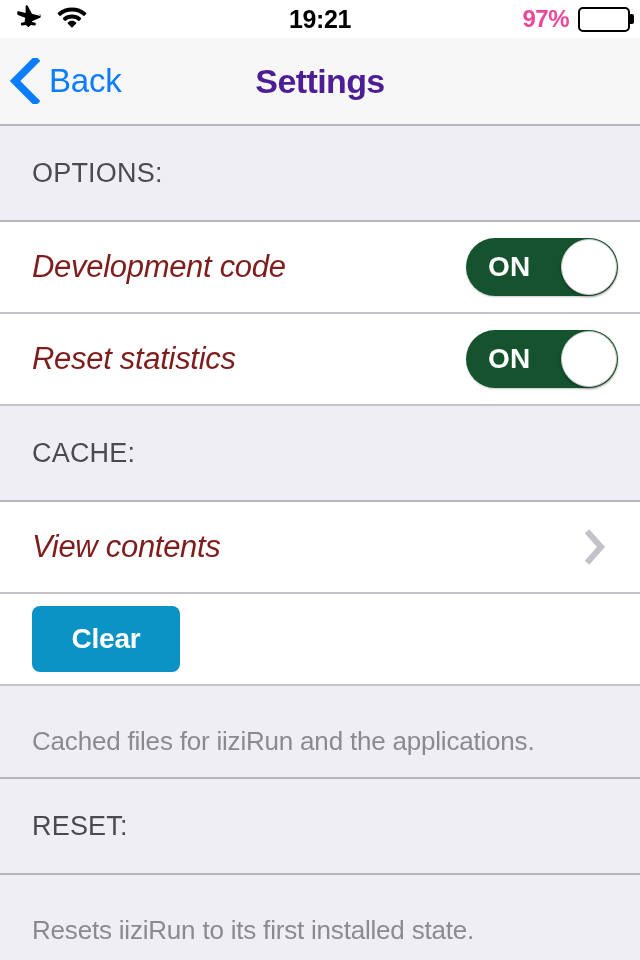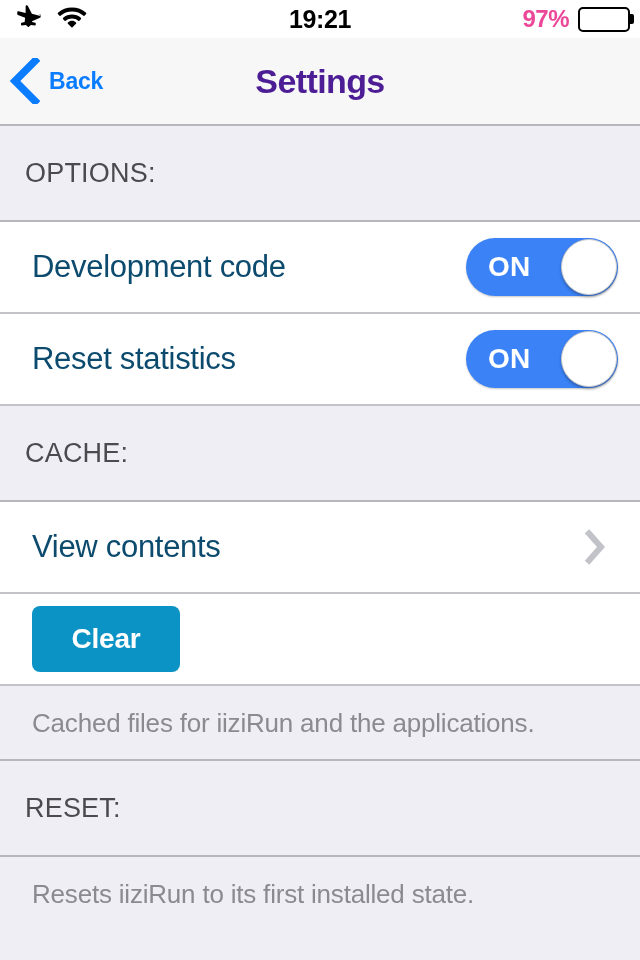--- a/index.html
+++ b/index.html
@@ -98,73 +98,74 @@
     align-items: center;
     gap: 9px;
     cursor: pointer;
   }
   .back-chevron {
     display: block;
     width: 30px;
     height: 46px;
   }
   .back-label {
-    font-size: 23px;
-    font-weight: bold;
+    font-size: 33px;
+    font-weight: normal;
     color: #0a7cff;
     letter-spacing: -0.2px;
   }
   .nav-title {
     position: absolute;
     left: 0; right: 0;
     text-align: center;
     font-size: 34px;
     font-weight: bold;
     color: #4c1d95;
     letter-spacing: -0.6px;
   }
 
   
   .section-header {
     background: #eeeef4;
     height: 96px;
     display: flex;
     align-items: center;
-    padding-left: 25px;
+    padding-left: 32px;
     border-bottom: 2px solid #b6b6bb;
   }
   .section-header-text {
     font-size: 27px;
     color: #4a4a4f;
     letter-spacing: 0.2px;
   }
 
   .row {
     background: #ffffff;
     height: 92px;
     display: flex;
     align-items: center;
     justify-content: space-between;
     padding: 0 22px 0 32px;
     border-bottom: 2px solid #c3c3c8;
     position: relative;
   }
   .row-label {
     font-size: 31px;
-    color: #0c4a6e;
+    color: #7f1d1d;
     letter-spacing: -0.3px;
+    font-style: italic;
   }
 
   
   .toggle {
     position: relative;
     width: 152px;
     height: 58px;
     border-radius: 29px;
-    background: #3b82f6;
+    background: #14532d;
     display: flex;
     align-items: center;
     cursor: pointer;
     box-shadow: 0 1px 2px rgba(0,0,0,0.22);
   }
   .toggle-text {
     position: absolute;
     left: 22px;
     font-size: 28px;
     font-weight: bold;
@@ -202,21 +203,21 @@
     align-items: center;
     justify-content: center;
     border: none;
     border-radius: 8px;
     cursor: pointer;
     font-family: "Liberation Sans", sans-serif;
   }
 
   .footer-note {
     background: #eeeef4;
-    padding: 22px 32px 20px 32px;
+    padding: 40px 32px 20px 32px;
     font-size: 26px;
     color: #8a8a90;
     letter-spacing: -0.2px;
     border-bottom: 2px solid #b6b6bb;
   }
   .footer-note.last { border-bottom: none; }
 </style>
 </head>
 <body>
 

